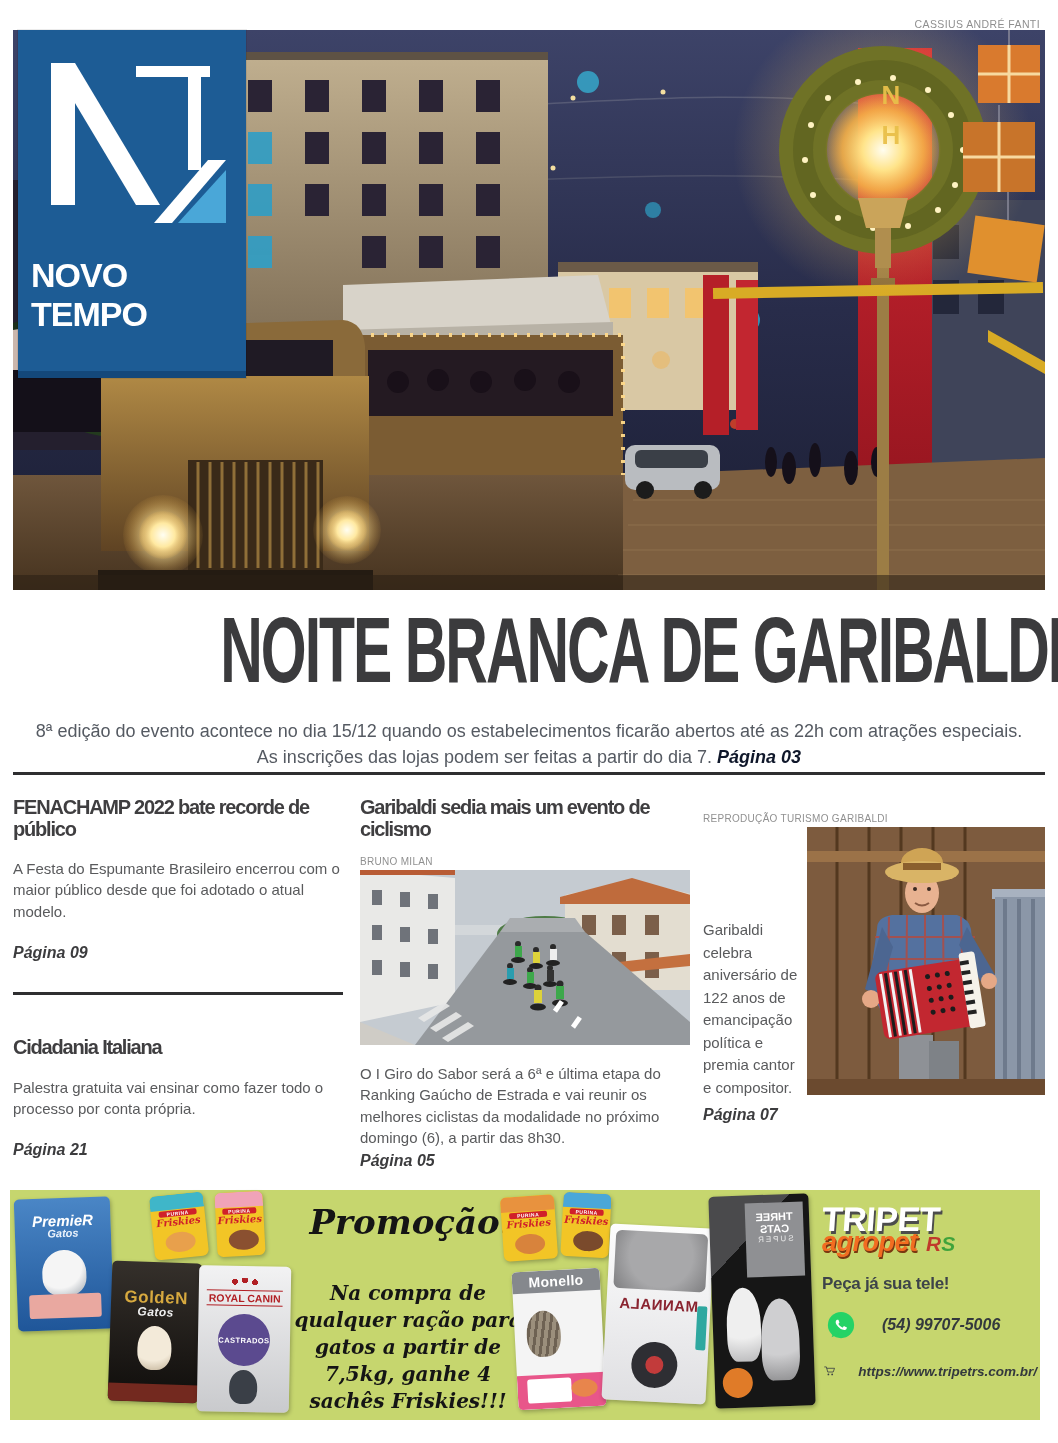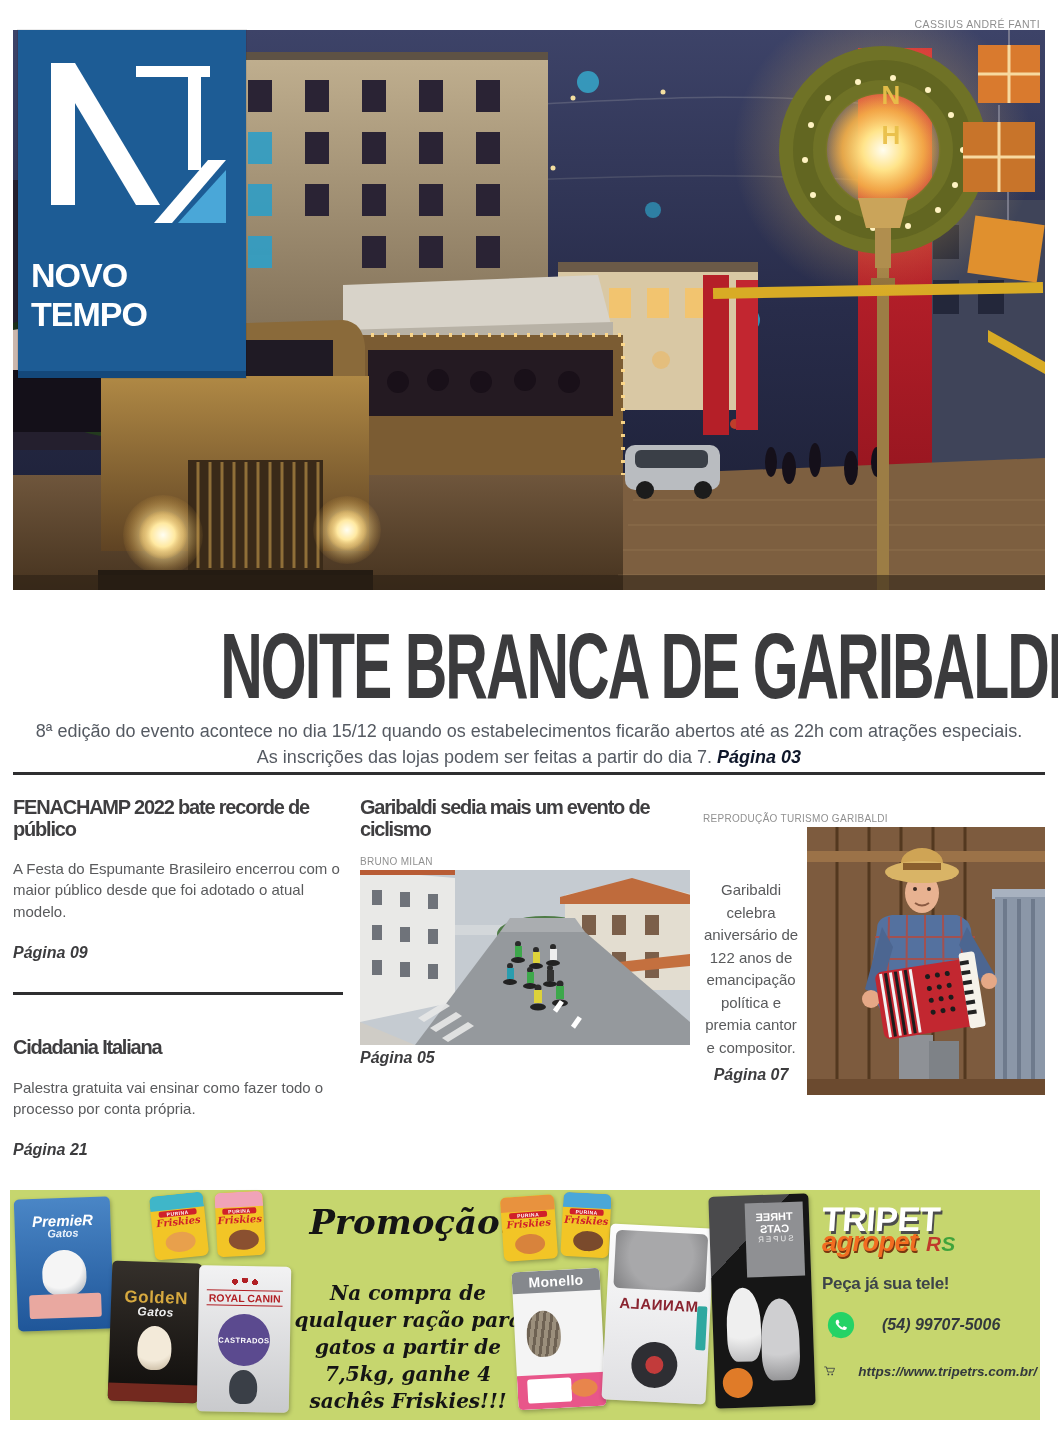--- a/index.html
+++ b/index.html
@@ -13,21 +13,21 @@
   .banner-letters{position:absolute;left:862px;top:50px;writing-mode:vertical-rl;text-orientation:upright;
         color:#e9c04a;font-weight:bold;font-size:26px;letter-spacing:10px;opacity:.95;}
   .logo-box{position:absolute;left:18px;top:30px;width:228px;height:348px;background:#1d5c95;
         box-shadow:0 0 0 1px rgba(0,0,0,.08);}
   .logo-box .nt{position:absolute;left:18px;top:18px;}
   .np-name{position:absolute;left:13px;top:226px;font-size:34px;font-weight:bold;color:#fff;letter-spacing:-1px;}
   .np-info{position:absolute;left:13px;top:274px;color:#fff;font-weight:bold;font-size:12px;line-height:1.42;letter-spacing:-.2px;}
   .np-strip{position:absolute;left:0;bottom:0;width:100%;height:7px;background:#14487a;}
 
   
-  .main-headline{position:absolute;left:13px;top:612px;width:1032px;text-align:center;}
+  .main-headline{position:absolute;left:13px;top:596px;width:1032px;text-align:center;}
   .main-headline span{display:inline-block;transform:scale(.67,1.06);transform-origin:center top;
         font-size:88px;font-weight:bold;letter-spacing:-3px;color:#3b3b3d;white-space:nowrap;}
   .deck{position:absolute;left:29px;top:718px;width:1000px;text-align:center;
         font-size:18px;line-height:1.45;color:#555a62;}
   .deck b{font-style:italic;color:#0f172a;}
   .rule{position:absolute;background:#2e2e30;}
   .rule-main{left:13px;top:772px;width:1032px;height:3px;}
 
   
   .col{position:absolute;top:797px;}
@@ -35,21 +35,21 @@
   .col2{left:360px;width:326px;}
   .col3{left:703px;width:342px;}
   .story-head{font-size:20px;font-weight:bold;color:#3f3e40;letter-spacing:-1.2px;line-height:1.08;margin:0;}
   .story-body{font-size:15px;color:#595a5c;line-height:1.42;margin-top:18px;}
   .story-page{font-size:16px;font-weight:bold;font-style:italic;color:#3c3c3e;margin-top:22px;}
   .col-rule{height:3px;background:#2e2e30;margin-top:30px;}
   .story2{margin-top:42px;}
   .photo-credit{font-size:10px;color:#909090;text-align:left;letter-spacing:.3px;margin-top:16px;}
   .col-photo{display:block;margin-top:3px;}
   .c3row{display:flex;gap:8px;margin-top:3px;}
-  .c3caption{flex:0 0 96px;margin-top:52px;text-align:center;font-size:15px;line-height:1.5;color:#595a5c;}
+  .c3caption{flex:0 0 96px;margin-top:92px;text-align:left;font-size:15px;line-height:1.5;color:#595a5c;}
   .c3caption .story-page{margin-top:4px;}
 
   
   .ad{position:absolute;left:10px;top:1190px;width:1030px;height:230px;background:#c6d66e;}
   .promo-title{position:absolute;left:292px;top:12px;width:250px;text-align:center;
         font-family:"DejaVu Serif",serif;font-weight:bold;font-style:italic;font-size:34px;color:#151515;}
   .promo-text{position:absolute;left:278px;top:90px;width:240px;text-align:center;
         font-family:"DejaVu Serif",serif;font-weight:bold;font-style:italic;font-size:20px;line-height:1.35;color:#151515;}
   .pkg{position:absolute;border-radius:5px;box-shadow:1px 2px 4px rgba(0,0,0,.28);overflow:hidden;}
   .pkg .lbl{display:block;text-align:center;}
@@ -486,20 +486,21 @@
             <circle r="3.5" fill="#2a2a2a"></circle>
             <rect x="-4" y="2" width="8" height="13" fill="#3da84b"></rect>
             <ellipse cx="0" cy="19" rx="8" ry="3.5" fill="#222"></ellipse>
           </g>
       </g>
       <g fill="#ffffff">
           <rect x="196" y="130" width="5" height="12" transform="rotate(35 198 136)"></rect>
           <rect x="214" y="146" width="5" height="12" transform="rotate(35 216 152)"></rect>
         </g>
     </svg>
+    <div class="story-body">O I Giro do Sabor será a 6ª e última etapa do Ranking Gaúcho de Estrada e vai reunir os melhores ciclistas da modalidade no próximo domingo (6), a partir das 8h30.</div>
     <div class="story-page" style="margin-top:4px;">Página 05</div>
   </div>
 
   <div class="col col3">
     <div class="photo-credit">REPRODUÇÃO TURISMO GARIBALDI</div>
     <div class="c3row">
       <div class="c3caption"><span>Garibaldi celebra aniversário de 122 anos de emancipação política e premia cantor e compositor. </span>
         <div class="story-page">Página 07</div>
       </div>
       <svg width="238" height="268" viewBox="0 0 238 268">

